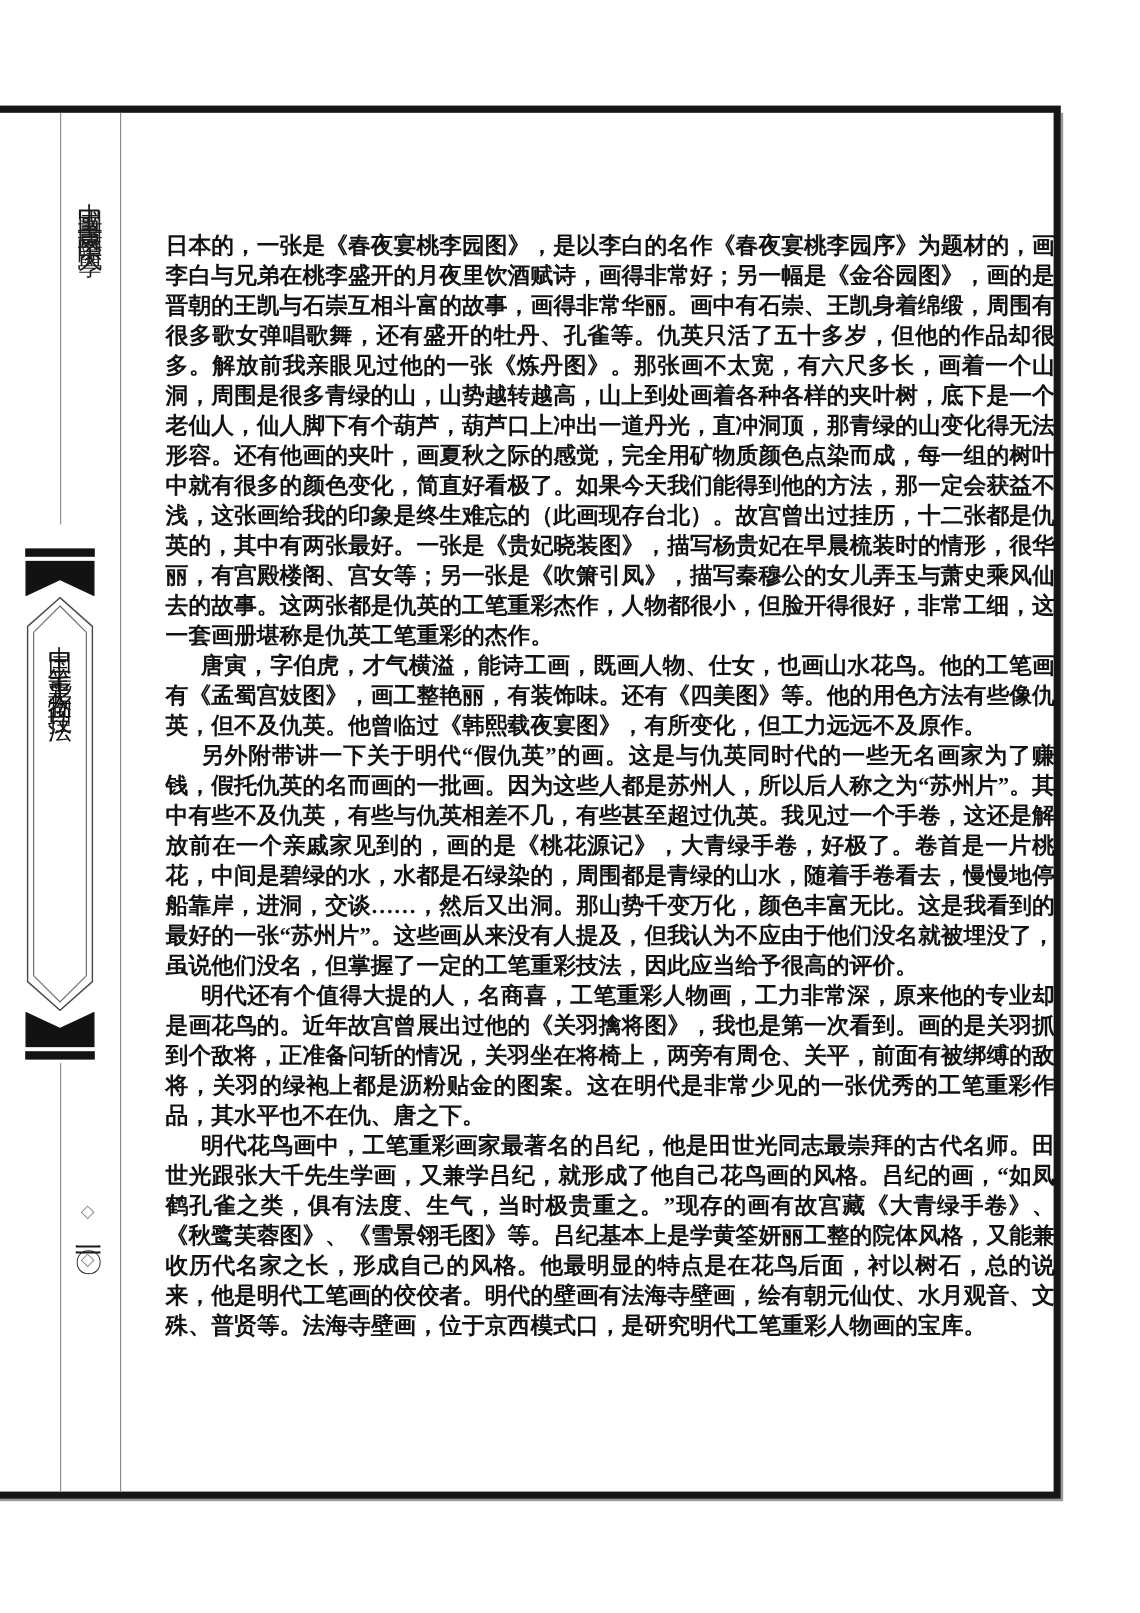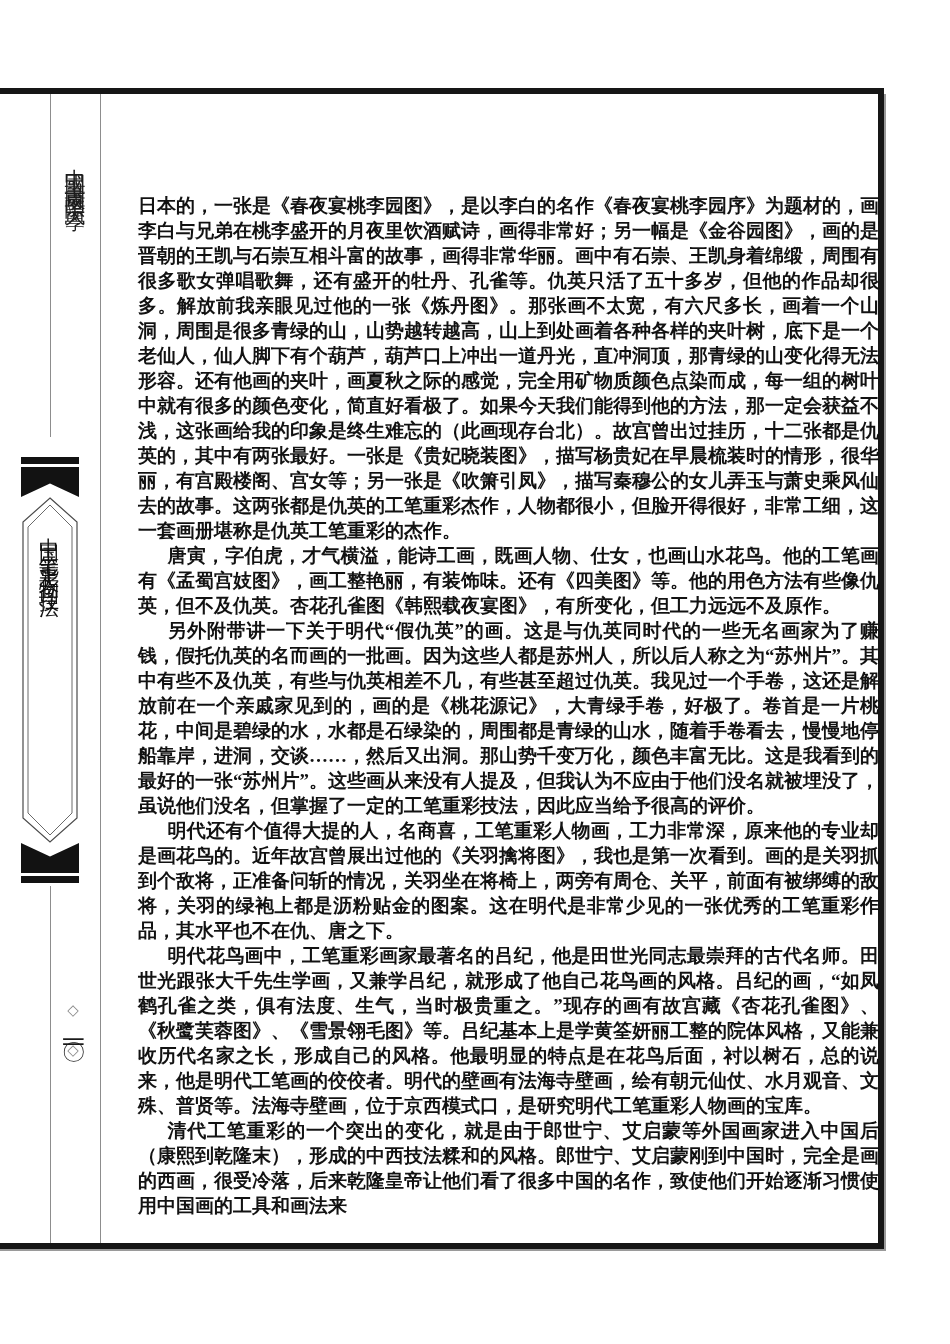--- a/index.html
+++ b/index.html
@@ -95,20 +95,19 @@
   </div>
 
   <div class="pagenum">
     <span class="pn-orn">◇</span>
     <span class="pn-dig">〇一一</span>
     <span class="pn-orn">◇</span>
   </div>
 
   <div class="body-text">
       <p>日本的，一张是《春夜宴桃李园图》，是以李白的名作《春夜宴桃李园序》为题材的，画李白与兄弟在桃李盛开的月夜里饮酒赋诗，画得非常好；另一幅是《金谷园图》，画的是晋朝的王凯与石崇互相斗富的故事，画得非常华丽。画中有石崇、王凯身着绵缎，周围有很多歌女弹唱歌舞，还有盛开的牡丹、孔雀等。仇英只活了五十多岁，但他的作品却很多。解放前我亲眼见过他的一张《炼丹图》。那张画不太宽，有六尺多长，画着一个山洞，周围是很多青绿的山，山势越转越高，山上到处画着各种各样的夹叶树，底下是一个老仙人，仙人脚下有个葫芦，葫芦口上冲出一道丹光，直冲洞顶，那青绿的山变化得无法形容。还有他画的夹叶，画夏秋之际的感觉，完全用矿物质颜色点染而成，每一组的树叶中就有很多的颜色变化，简直好看极了。如果今天我们能得到他的方法，那一定会获益不浅，这张画给我的印象是终生难忘的（此画现存台北）。故宫曾出过挂历，十二张都是仇英的，其中有两张最好。一张是《贵妃晓装图》，描写杨贵妃在早晨梳装时的情形，很华丽，有宫殿楼阁、宫女等；另一张是《吹箫引凤》，描写秦穆公的女儿弄玉与萧史乘风仙去的故事。这两张都是仇英的工笔重彩杰作，人物都很小，但脸开得很好，非常工细，这一套画册堪称是仇英工笔重彩的杰作。</p>
-      <p class="indent">唐寅，字伯虎，才气横溢，能诗工画，既画人物、仕女，也画山水花鸟。他的工笔画有《孟蜀宫妓图》，画工整艳丽，有装饰味。还有《四美图》等。他的用色方法有些像仇英，但不及仇英。杏花孔雀图《韩熙载夜宴图》，有所变化，但工力远远不及原作。</p>
+      <p class="indent">唐寅，字伯虎，才气横溢，能诗工画，既画人物、仕女，也画山水花鸟。他的工笔画有《孟蜀宫妓图》，画工整艳丽，有装饰味。还有《四美图》等。他的用色方法有些像仇英，但不及仇英。他曾临过《韩熙载夜宴图》，有所变化，但工力远远不及原作。</p>
       <p class="indent">另外附带讲一下关于明代“假仇英”的画。这是与仇英同时代的一些无名画家为了赚钱，假托仇英的名而画的一批画。因为这些人都是苏州人，所以后人称之为“苏州片”。其中有些不及仇英，有些与仇英相差不几，有些甚至超过仇英。我见过一个手卷，这还是解放前在一个亲戚家见到的，画的是《桃花源记》，大青绿手卷，好极了。卷首是一片桃花，中间是碧绿的水，水都是石绿染的，周围都是青绿的山水，随着手卷看去，慢慢地停船靠岸，进洞，交谈……，然后又出洞。那山势千变万化，颜色丰富无比。这是我看到的最好的一张“苏州片”。这些画从来没有人提及，但我认为不应由于他们没名就被埋没了，虽说他们没名，但掌握了一定的工笔重彩技法，因此应当给予很高的评价。</p>
       <p class="indent">明代还有个值得大提的人，名商喜，工笔重彩人物画，工力非常深，原来他的专业却是画花鸟的。近年故宫曾展出过他的《关羽擒将图》，我也是第一次看到。画的是关羽抓到个敌将，正准备问斩的情况，关羽坐在将椅上，两旁有周仓、关平，前面有被绑缚的敌将，关羽的绿袍上都是沥粉贴金的图案。这在明代是非常少见的一张优秀的工笔重彩作品，其水平也不在仇、唐之下。</p>
-      <p class="indent">明代花鸟画中，工笔重彩画家最著名的吕纪，他是田世光同志最崇拜的古代名师。田世光跟张大千先生学画，又兼学吕纪，就形成了他自己花鸟画的风格。吕纪的画，“如凤鹤孔雀之类，俱有法度、生气，当时极贵重之。”现存的画有故宫藏《杏花孔雀图》、《秋鹭芙蓉图》、《雪景翎毛图》等。吕纪基本上是学黄筌妍丽工整的院体风格，又能兼收历代名家之长，形成自己的风格。他最明显的特点是在花鸟后面，衬以树石，总的说来，他是明代工笔画的佼佼者。明代的壁画有法海寺壁画，绘有朝元仙仗、水月观音、文殊、普贤等。法海寺壁画，位于京西模式口，是研究明代工笔重彩人物画的宝库。</p>
-      <p class="indent">清代工笔重彩的一个突出的变化，就是由于郎世宁、艾启蒙等外国画家进入中国后（康熙到乾隆末），形成的中西技法糅和的风格。郎世宁、艾启蒙刚到中国时，完全是画的西画，很受冷落，后来乾隆皇帝让他们看了很多中国的名作，致使他们开始逐渐习惯使用中国画的工具和画法来</p>
+      <p class="indent">明代花鸟画中，工笔重彩画家最著名的吕纪，他是田世光同志最崇拜的古代名师。田世光跟张大千先生学画，又兼学吕纪，就形成了他自己花鸟画的风格。吕纪的画，“如凤鹤孔雀之类，俱有法度、生气，当时极贵重之。”现存的画有故宫藏《大青绿手卷》、《秋鹭芙蓉图》、《雪景翎毛图》等。吕纪基本上是学黄筌妍丽工整的院体风格，又能兼收历代名家之长，形成自己的风格。他最明显的特点是在花鸟后面，衬以树石，总的说来，他是明代工笔画的佼佼者。明代的壁画有法海寺壁画，绘有朝元仙仗、水月观音、文殊、普贤等。法海寺壁画，位于京西模式口，是研究明代工笔重彩人物画的宝库。</p>
     </div>
 
 </div>
 
 </body></html>

